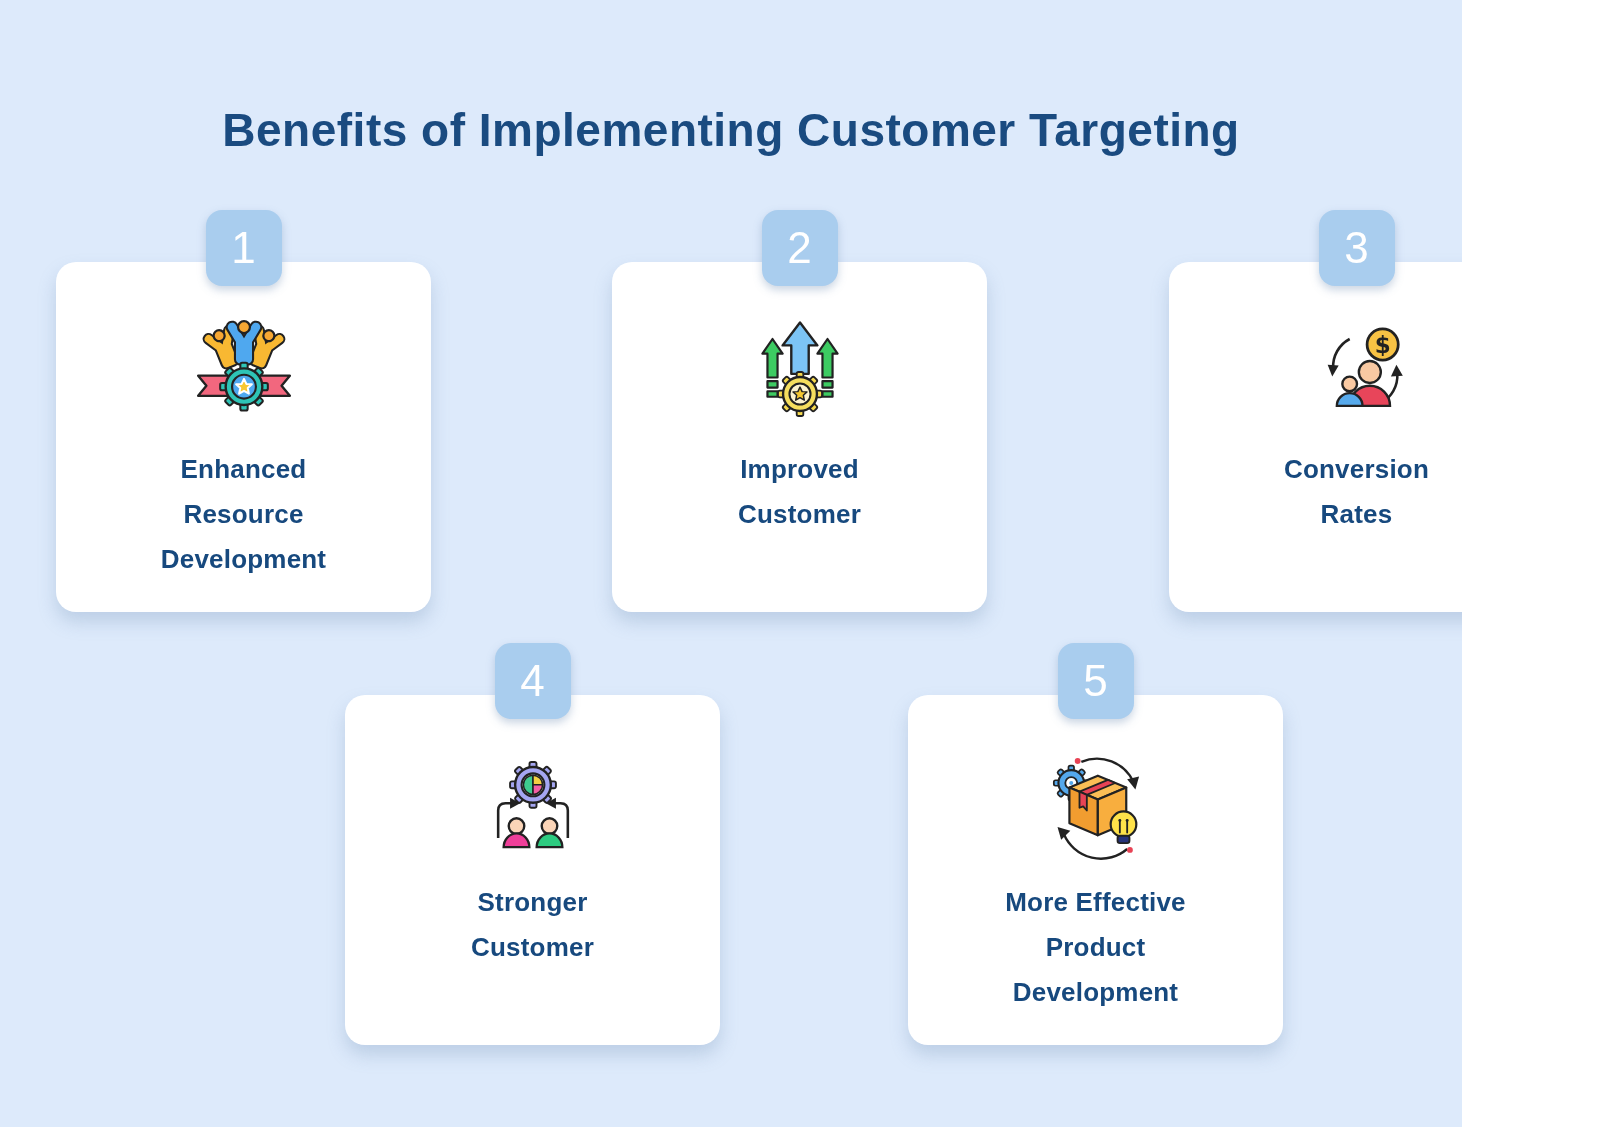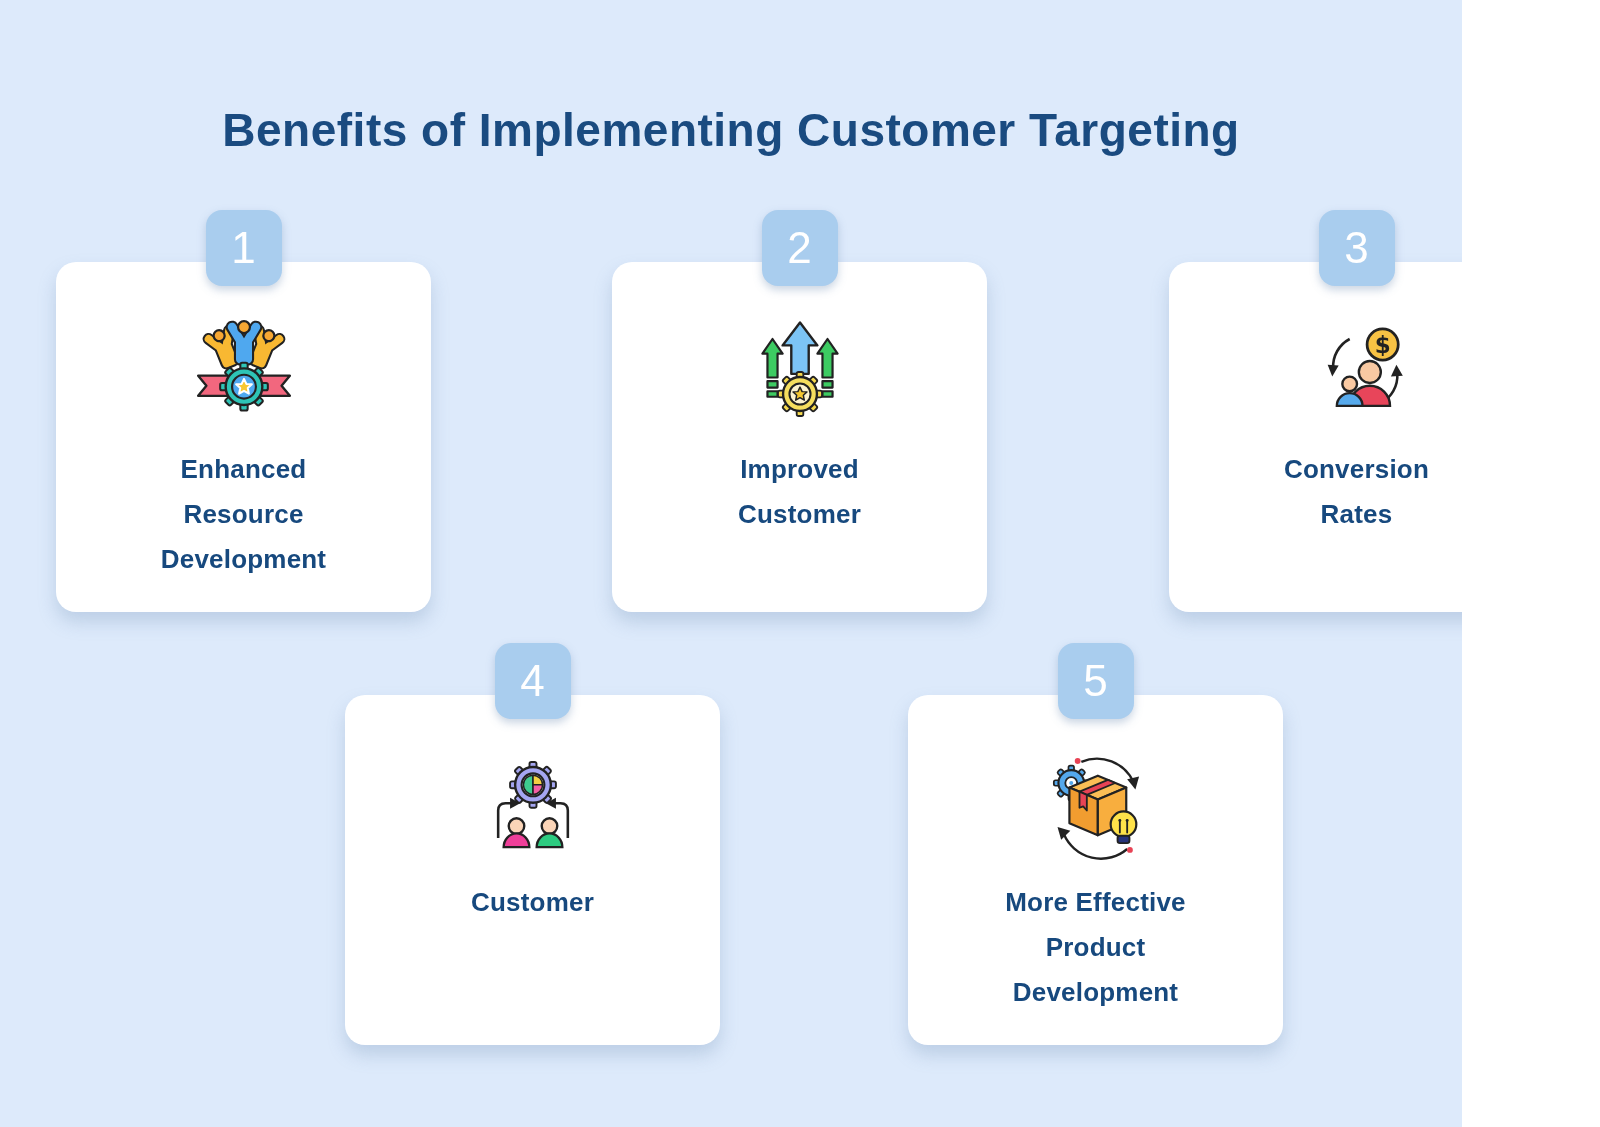--- a/index.html
+++ b/index.html
@@ -181,20 +181,21 @@
           <path d="M0,0 L10.5,0 A10.5,10.5 0 0 1 0,10.5 Z" fill="#F45FA4" stroke="#222" stroke-width="1.7"></path>
         </g>
 
         <circle cx="42" cy="83" r="8.5" fill="#FBD5B8" stroke="#222" stroke-width="2.6"></circle>
         <path d="M28,106 a14,15 0 0 1 28,0 Z" fill="#EF3F99" stroke="#222" stroke-width="2.6"></path>
         <circle cx="78" cy="83" r="8.5" fill="#FBD5B8" stroke="#222" stroke-width="2.6"></circle>
         <path d="M64,106 a14,15 0 0 1 28,0 Z" fill="#2DCB80" stroke="#222" stroke-width="2.6"></path>
       </svg>
     </div>
     <div class="label">
+      <div>Stronger</div>
       <div>Customer</div>
     </div>
   </div>
 
   <div class="card c5">
     <div class="badge">5</div>
     <div class="icon">
       <svg viewBox="0 0 120 120" aria-hidden="true">
 
         <path d="M44,13 A44,44 0 0 1 101,35" fill="none" stroke="#222" stroke-width="2.6"></path>

